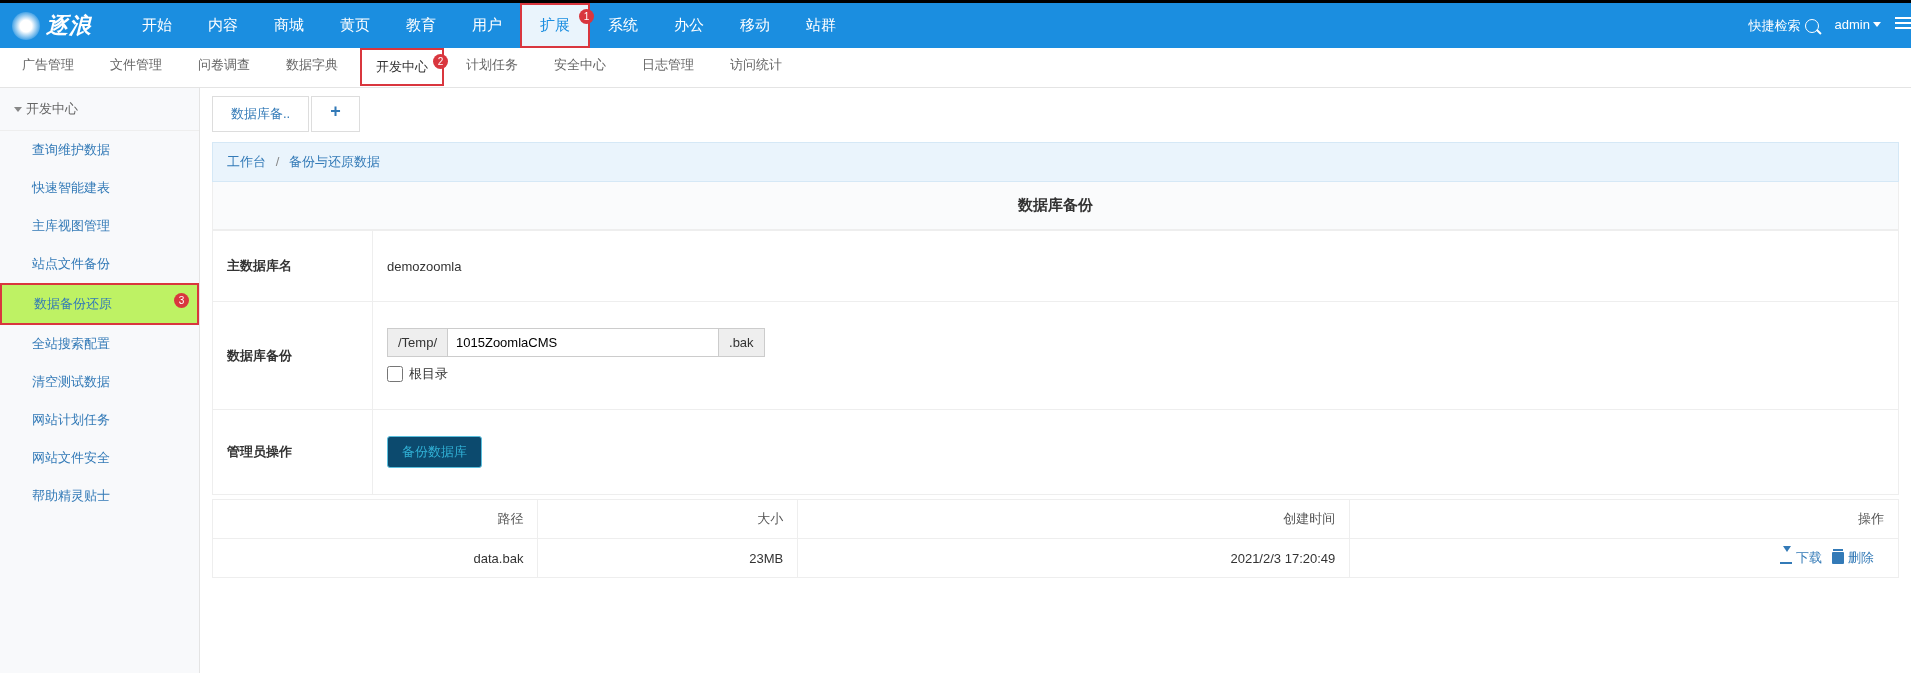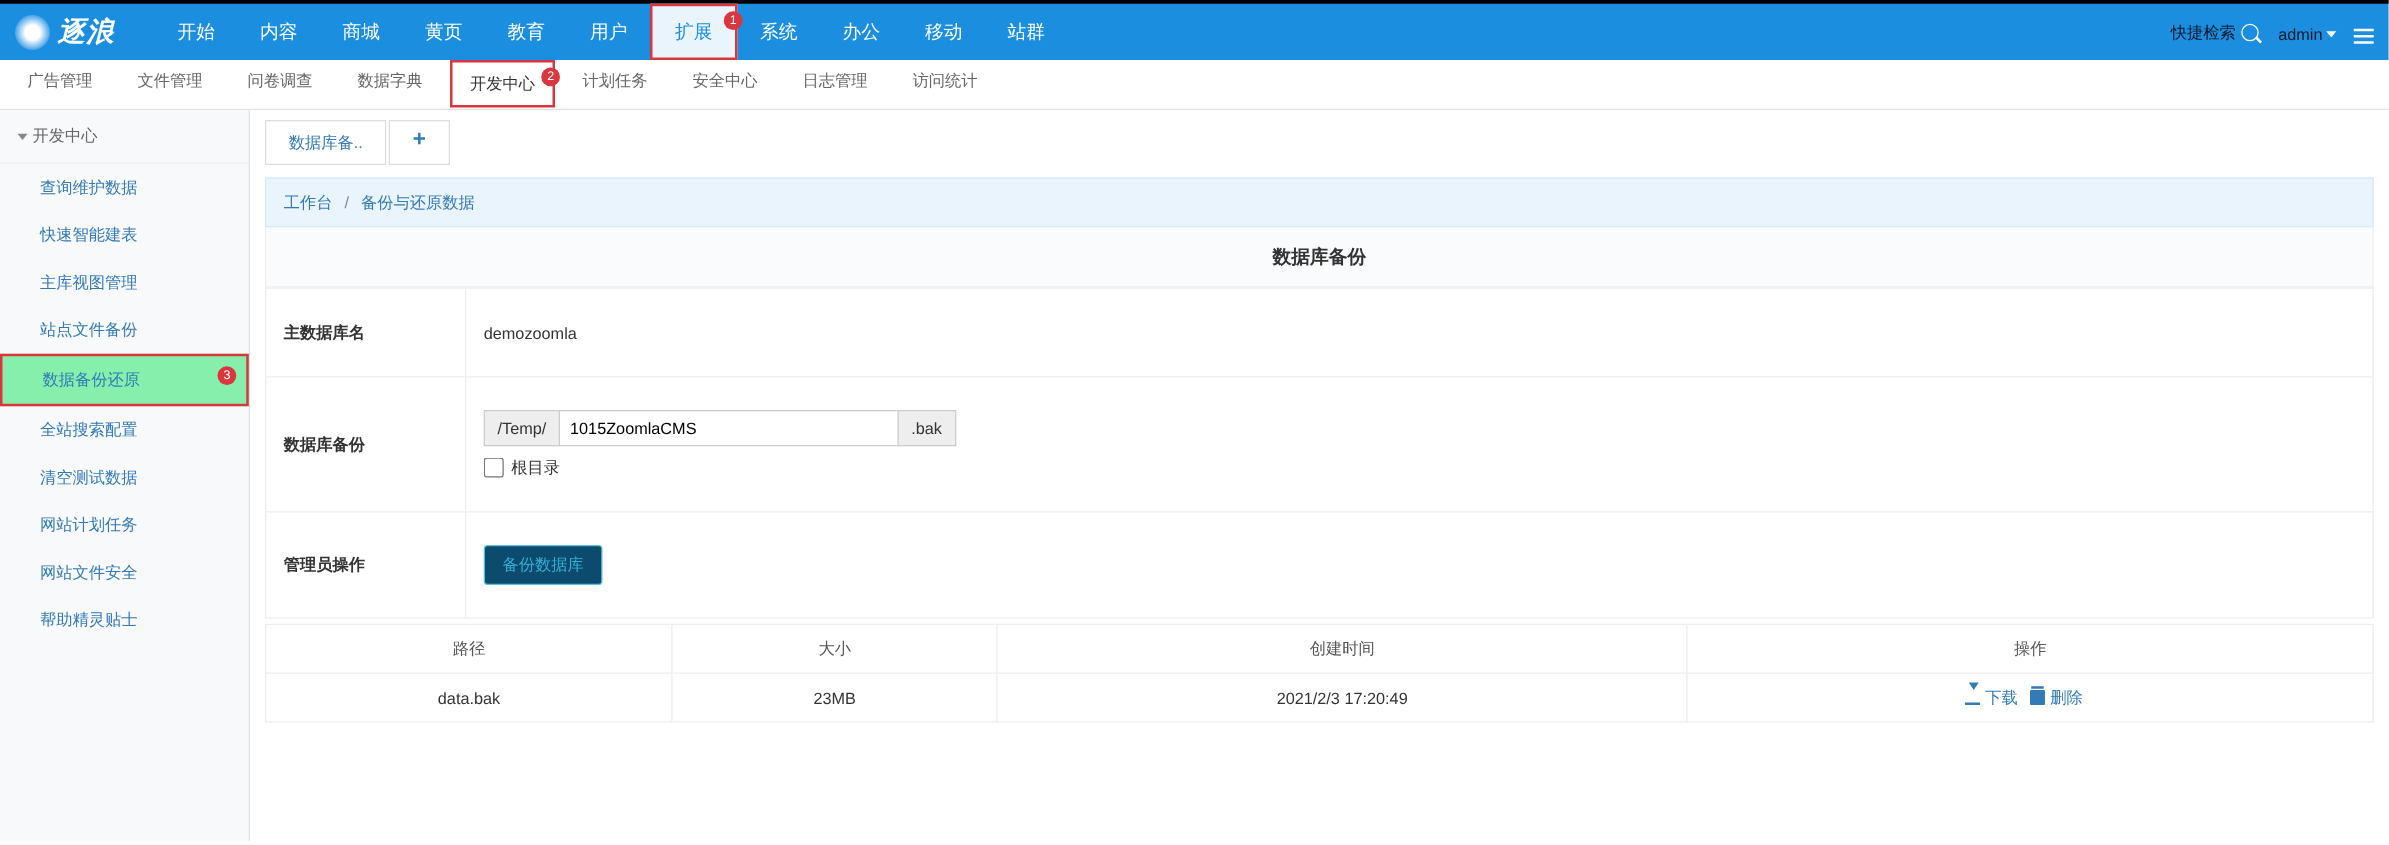--- a/index.html
+++ b/index.html
@@ -7,41 +7,41 @@
 
 
 .topbar { background: #1b8ee0; height: 48px; display: flex; align-items: center; border-top: 3px solid #000; }
 .logo { display: flex; align-items: center; padding: 0 12px; }
 .logo-img { width: 28px; height: 28px; background: radial-gradient(#fff 30%, #1b8ee0 80%); border-radius: 50%; margin-right: 6px; position: relative; }
 .logo-text { color: #fff; font-size: 22px; font-weight: bold; font-style: italic; letter-spacing: 1px; }
 .topnav { display: flex; height: 100%; margin-left: 20px; }
 .topnav-item { color: #fff; padding: 0 18px; display: flex; align-items: center; cursor: pointer; font-size: 15px; position: relative; }
 .topnav-item.highlighted { border: 2px solid #d9363e; background: #eaf4fc; color: #1b8ee0; }
 .badge { position: absolute; top: 4px; right: -6px; width: 15px; height: 15px; background: #d9363e; color: #fff; border-radius: 50%; font-size: 10px; display: flex; align-items: center; justify-content: center; }
-.topright { margin-left: auto; display: flex; align-items: flex-end; color: #0f172a; padding-right: 12px; gap: 6px; }
+.topright { margin-left: auto; display: flex; align-items: flex-start; color: #ffffff; padding-right: 0; gap: 6px; }
 .quicksearch { display: flex; align-items: center; gap: 4px; font-size: 13px; margin-right: 10px; }
 .search-icon { width: 14px; height: 14px; border: 1.5px solid #fff; border-radius: 50%; position: relative; }
 .search-icon::after { content: ""; position: absolute; width: 6px; height: 1.5px; background: #fff; transform: rotate(45deg); right: -4px; bottom: -1px; }
 .admin-drop { display: flex; align-items: center; gap: 3px; cursor: pointer; }
 .chev { width: 0; height: 0; border-left: 4px solid transparent; border-right: 4px solid transparent; border-top: 5px solid #fff; }
 .menu-icon { width: 16px; display: flex; flex-direction: column; gap: 3px; margin-left: 8px; cursor: pointer; }
 .menu-icon span { height: 2px; background: #fff; display: block; }
 
 
 .subnav { height: 40px; background: #fff; border-bottom: 1px solid #e4e4e4; display: flex; align-items: flex-start; padding: 0 8px; gap: 8px; }
 .subnav-item { padding: 8px 14px; cursor: pointer; color: #666; position: relative; }
 .subnav-item.highlighted { border: 2px solid #d9363e; color: #333; }
 
 
 .layout { display: flex; height: calc(100vh - 91px); }
 .sidebar { width: 200px; background: #f8f9fb; border-right: 1px solid #e4e4e4; }
 .side-head { padding: 12px 14px; color: #666; border-bottom: 1px solid #eee; display: flex; align-items: center; gap: 4px; cursor: pointer; }
 .side-head .chev { border-top-color: #888; }
 .side-item { padding: 10px 0 10px 32px; color: #337ab7; cursor: pointer; display: block; position: relative; }
-.side-item.active { background: #86efac; }
+.side-item.active { background: #bef264; }
 .side-item.highlighted { border: 2px solid #d9363e; }
 
 .main { flex: 1; padding: 8px 12px; overflow: auto; }
 .tabs { display: flex; gap: 2px; margin-bottom: 10px; }
 .tab { border: 1px solid #ddd; padding: 8px 18px; background: #fff; color: #337ab7; cursor: pointer; font-size: 13px; }
 .tab.plus { color: #337ab7; font-weight: bold; font-size: 18px; padding: 4px 18px; }
 .breadcrumb { background: #eaf4fc; border: 1px solid #d5e8f6; padding: 10px 14px; color: #337ab7; }
 .breadcrumb .sep { color: #888; margin: 0 6px; }
 
 .panel-title { text-align: center; font-weight: bold; padding: 14px 0; border: 1px solid #eee; border-top: none; background: #fafbfc; font-size: 15px; }
@@ -50,21 +50,21 @@
 .form-table td { border: 1px solid #eee; padding: 26px 14px; vertical-align: middle; margin-left: 40px; }
 .form-table td.label-cell { width: 160px; font-weight: bold; background: #fff; }
 .inline-group { display: flex; align-items: center; gap: 0; }
 .addon { background: #eee; border: 1px solid #ccc; padding: 6px 10px; font-size: 13px; }
 .text-input { border: 1px solid #ccc; padding: 6px 8px; font-size: 13px; width: 270px; border-left: none; border-right: none; }
 .checkbox-row { display: flex; align-items: center; gap: 6px; margin-top: 8px; }
 .checkbox-row input { width: 16px; height: 16px; }
 .btn-outline { border: 1px solid #5bc0de; color: #31b0d5; background: #0c4a6e; padding: 6px 14px; border-radius: 3px; cursor: pointer; font-size: 13px; }
 
 .data-table { width: 100%; border-collapse: collapse; margin-top: 4px; }
-.data-table th, .data-table td { border: 1px solid #eee; padding: 10px 14px; text-align: center; font-weight: normal; }
+.data-table th, .data-table td { border: 1px solid #eee; padding: 10px 14px; text-align: right; font-weight: normal; }
 .data-table th { color: #555; background: #fff; }
 .action-link { color: #337ab7; cursor: pointer; display: inline-flex; align-items: center; gap: 4px; margin-right: 10px; }
 .dl-icon, .del-icon { width: 12px; height: 12px; display: inline-block; }
 .dl-icon { border-bottom: 2px solid #337ab7; position: relative; }
 .dl-icon::before { content: ""; position: absolute; left: 3px; top: -6px; width: 0; height: 0; border-left: 4px solid transparent; border-right: 4px solid transparent; border-top: 6px solid #337ab7; }
 .del-icon { background: #337ab7; border-radius: 1px; position: relative; }
 .del-icon::before { content: ""; position: absolute; top: -3px; left: 1px; width: 10px; height: 2px; background: #337ab7; }
 </style>
 </head>
 <body>

